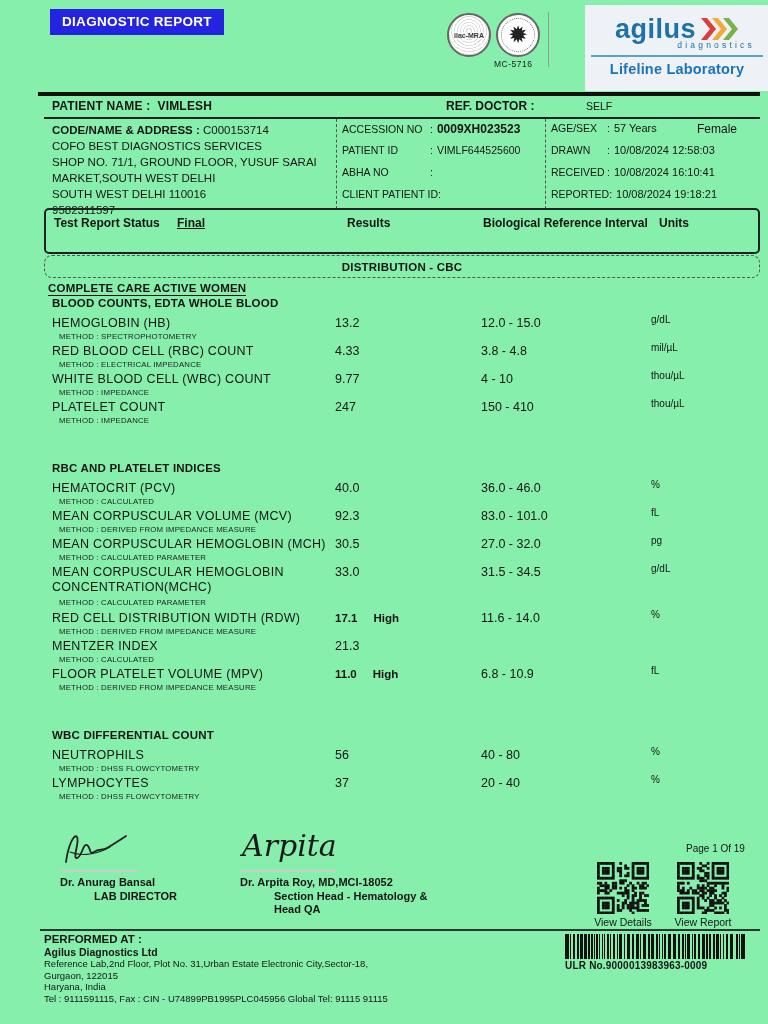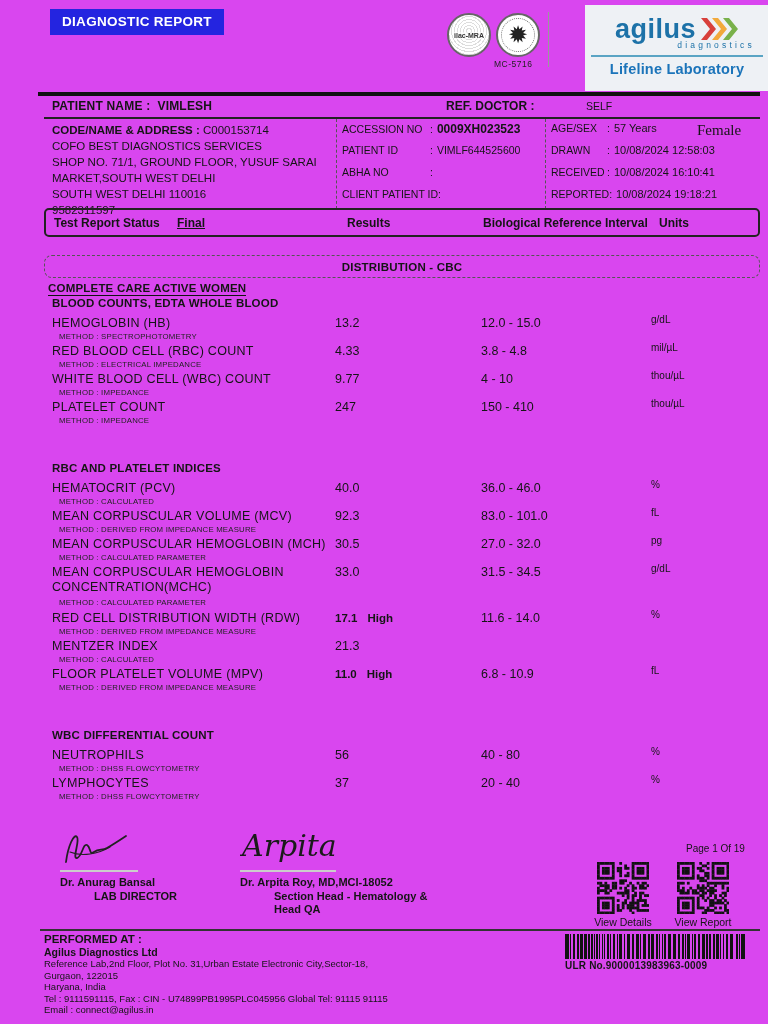--- a/index.html
+++ b/index.html
@@ -1,16 +1,16 @@
 <!DOCTYPE html>
 <html><head>
 <meta charset="utf-8">
 <style>
   html,body{margin:0;padding:0;background:#fff;}
-  .page{position:relative;width:768px;height:1024px;background:#d946ef;overflow:hidden;
+  .page{position:relative;width:768px;height:1024px;background:#86efac;overflow:hidden;
         font-family:"Liberation Sans",sans-serif;color:#151515;}
   
   .title-box{position:absolute;left:50px;top:9px;background:#2424e0;color:#fff;
              font-weight:bold;font-size:13.5px;padding:5px 12px 6px;letter-spacing:.3px;}
   .seal{position:absolute;top:13px;width:44px;height:44px;border:2px solid #666;border-radius:50%;
         display:flex;align-items:center;justify-content:center;box-sizing:border-box;
         background:repeating-radial-gradient(circle at 50% 40%,#fff 0 2px,#ddd 2px 3px);}
   .seal-1{left:447px;}
   .seal-2{left:496px;background:#fff;}
   .seal-2::before{content:"";position:absolute;inset:3px;border:1px dotted #777;border-radius:50%;}
@@ -39,23 +39,23 @@
   .code-label{font-weight:bold;}
   .id-col{position:absolute;left:298px;top:3px;width:198px;font-size:10.5px;}
   .id-row{height:22px;white-space:nowrap;}
   .id-label{display:inline-block;min-width:88px;}
   .id-sep{margin-right:4px;}
   .id-value.b{font-weight:bold;font-size:12px;}
   .visit-col{position:absolute;left:507px;top:3px;width:206px;font-size:10.5px;}
   .visit-row{position:relative;height:22px;white-space:nowrap;}
   .visit-label{display:inline-block;min-width:56px;}
   .visit-value{font-size:11px;}
-  .visit-value2{position:absolute;left:146px;top:0;font-size:15px;font-family:Liberation Serif, serif;}
+  .visit-value2{position:absolute;left:146px;top:0;font-size:12px;}
   
-  .status-box{position:absolute;left:44px;top:208px;width:716px;height:29px;border:2px solid #222;
+  .status-box{position:absolute;left:44px;top:208px;width:716px;height:46px;border:2px solid #222;
               border-radius:5px;box-sizing:border-box;}
   .status-box span{position:absolute;top:6px;font-weight:bold;font-size:12px;}
   .st-label{left:8px;}
   .st-final{left:131px;text-decoration:underline;font-size:13px;}
   .st-results{left:301px;}
   .st-ref{left:437px;}
   .st-units{left:613px;}
   
   .panel-box{position:absolute;left:44px;top:255px;width:716px;height:23px;border:1.4px dashed #555;
              border-radius:8px;box-sizing:border-box;display:flex;align-items:center;justify-content:center;}
@@ -66,21 +66,21 @@
   .sections{position:absolute;left:44px;top:297px;width:716px;}
   .t-section + .t-section{margin-top:36px;}
   .sec-title{font-weight:bold;font-size:11.5px;padding-left:8px;height:17px;letter-spacing:.2px;}
   .t-row{position:relative;height:28px;}
   .t-row.tall{height:46px;}
   .row-name{position:absolute;left:8px;top:2px;width:282px;font-size:12.5px;line-height:15px;letter-spacing:.3px;}
   .row-method{position:absolute;left:15px;top:18px;font-size:7.8px;color:#222;letter-spacing:.2px;}
   .tall .row-method{top:35px;}
   .row-result{position:absolute;left:291px;top:2px;font-size:12.5px;}
   .row-result.flagged{font-weight:bold;font-size:11.5px;top:3px;}
-  .row-result .flag{margin-left:10px;}
+  .row-result .flag{margin-left:16px;}
   .row-ref{position:absolute;left:437px;top:2px;font-size:12.5px;}
   .row-unit{position:absolute;left:607px;top:0;font-size:10px;}
   
   .sig-block{position:absolute;top:826px;}
   .sig-1{left:60px;} .sig-2{left:240px;}
   .sig-art{height:42px;display:flex;align-items:flex-end;}
   .sig-underline{width:78px;height:2px;background:#ccc;margin:2px 0 4px;}
   .sig-2 .sig-underline{width:96px;}
   .sig-name{font-weight:bold;font-size:11px;line-height:13.5px;}
   .sig-title{font-weight:bold;font-size:11px;line-height:13.5px;padding-left:34px;}
@@ -760,21 +760,20 @@
   <div class="bottom-rule"></div>
 
   <div class="footer">
     <div class="performed">PERFORMED AT :</div>
     <div class="company">Agilus Diagnostics Ltd</div>
     <div id="footer-lines">
         <div class="f-line">Reference Lab,2nd Floor, Plot No. 31,Urban Estate Electronic City,Sector-18,</div>
         <div class="f-line">Gurgaon, 122015</div>
         <div class="f-line">Haryana, India</div>
         <div class="f-line">Tel : 9111591115, Fax : CIN - U74899PB1995PLC045956 Global Tel: 91115 91115</div>
-        <div class="f-line">Email : connect@agilus.in</div>
       </div>
   </div>
 
   <div class="barcode" id="barcode"><svg width="180" height="25" fill="#111">
         <rect x="0" width="4" height="25"></rect>
         <rect x="5" width="1" height="25"></rect>
         <rect x="8" width="2" height="25"></rect>
         <rect x="12" width="2" height="25"></rect>
         <rect x="15" width="3" height="25"></rect>
         <rect x="19" width="3" height="25"></rect>

